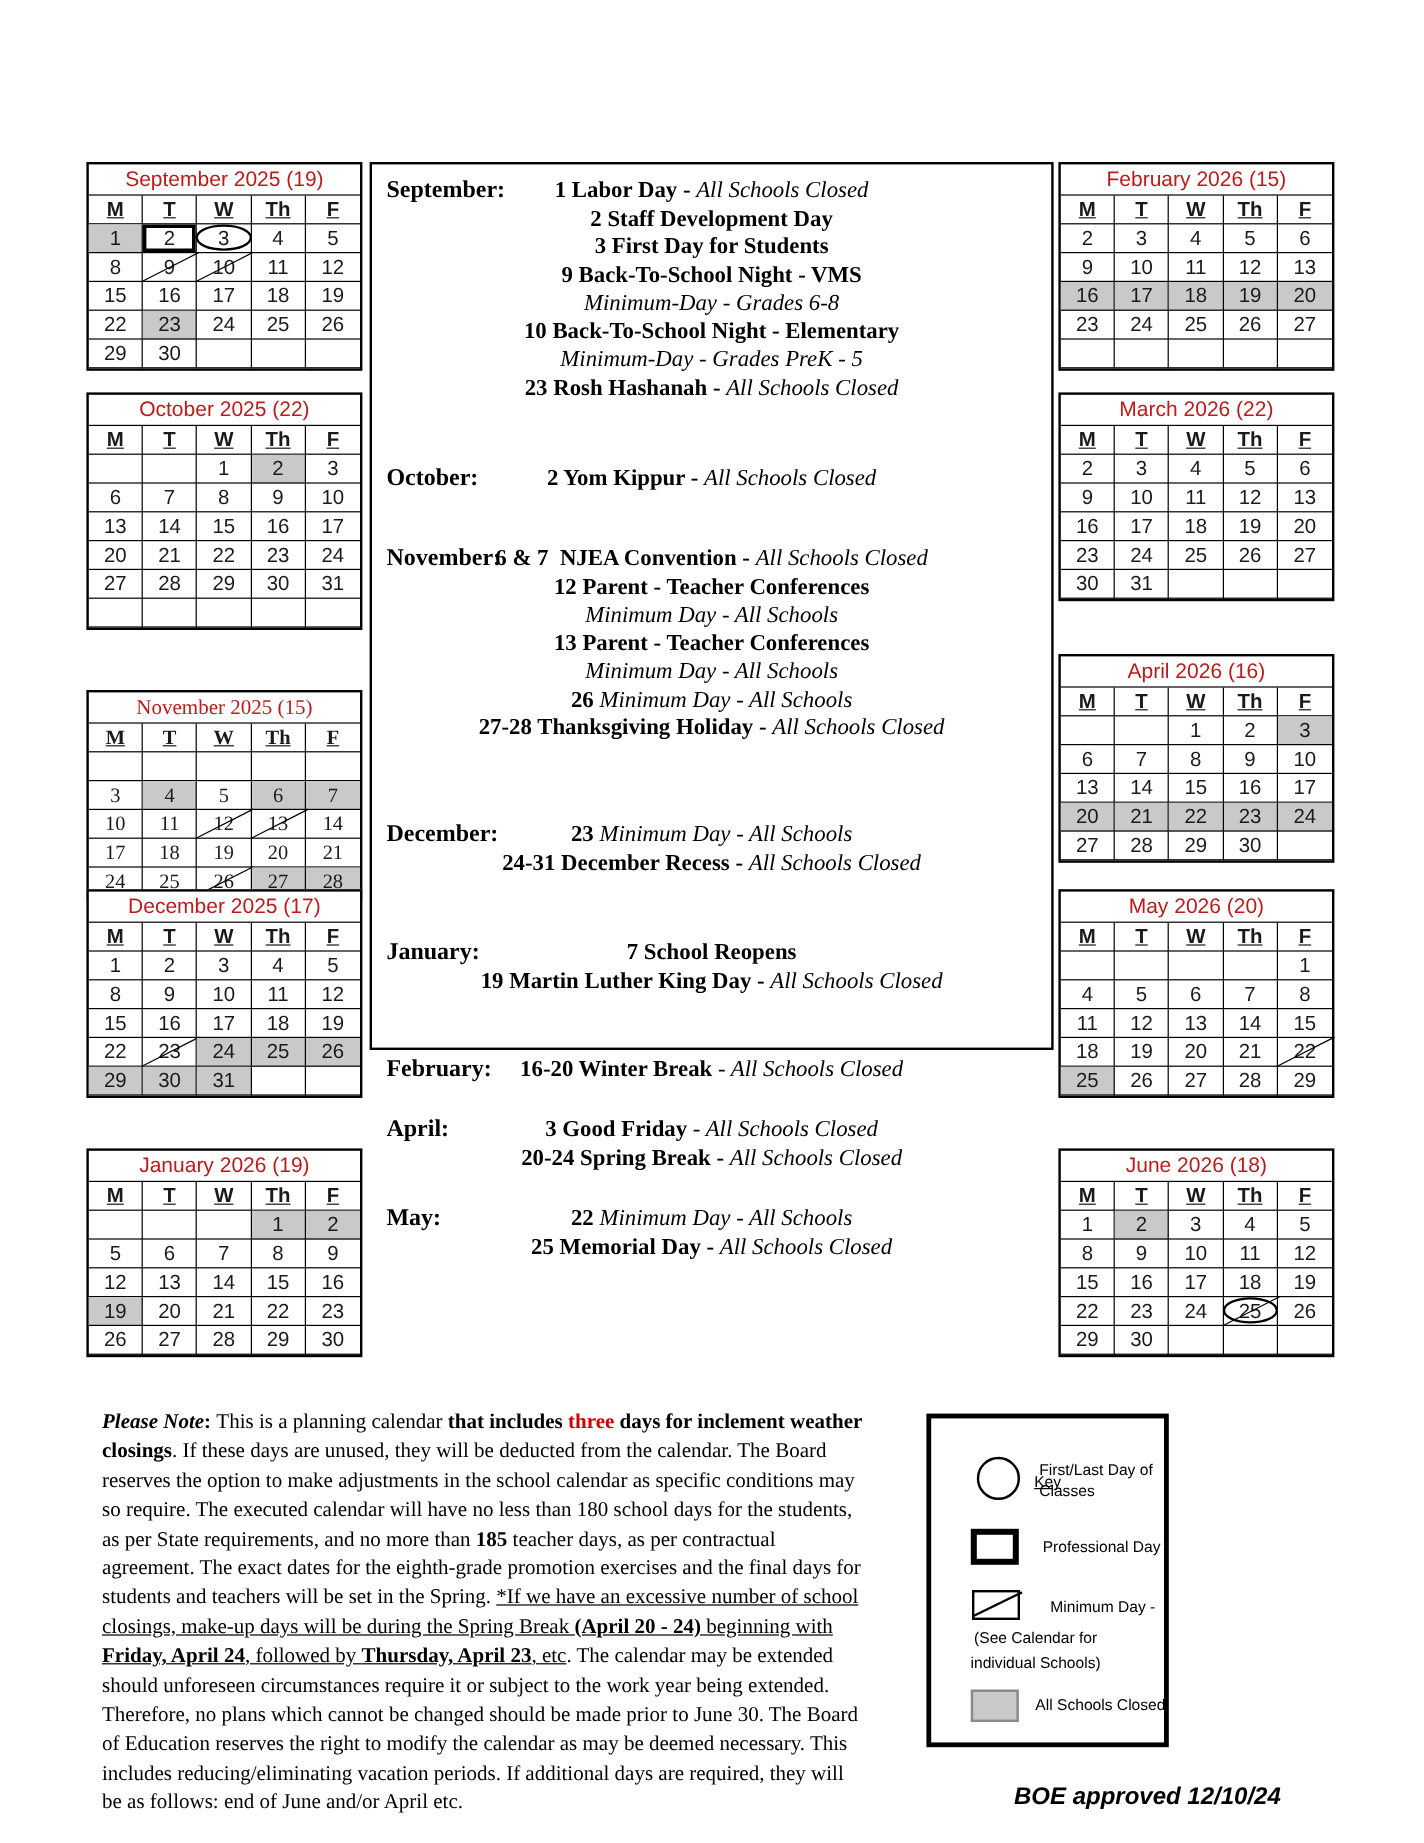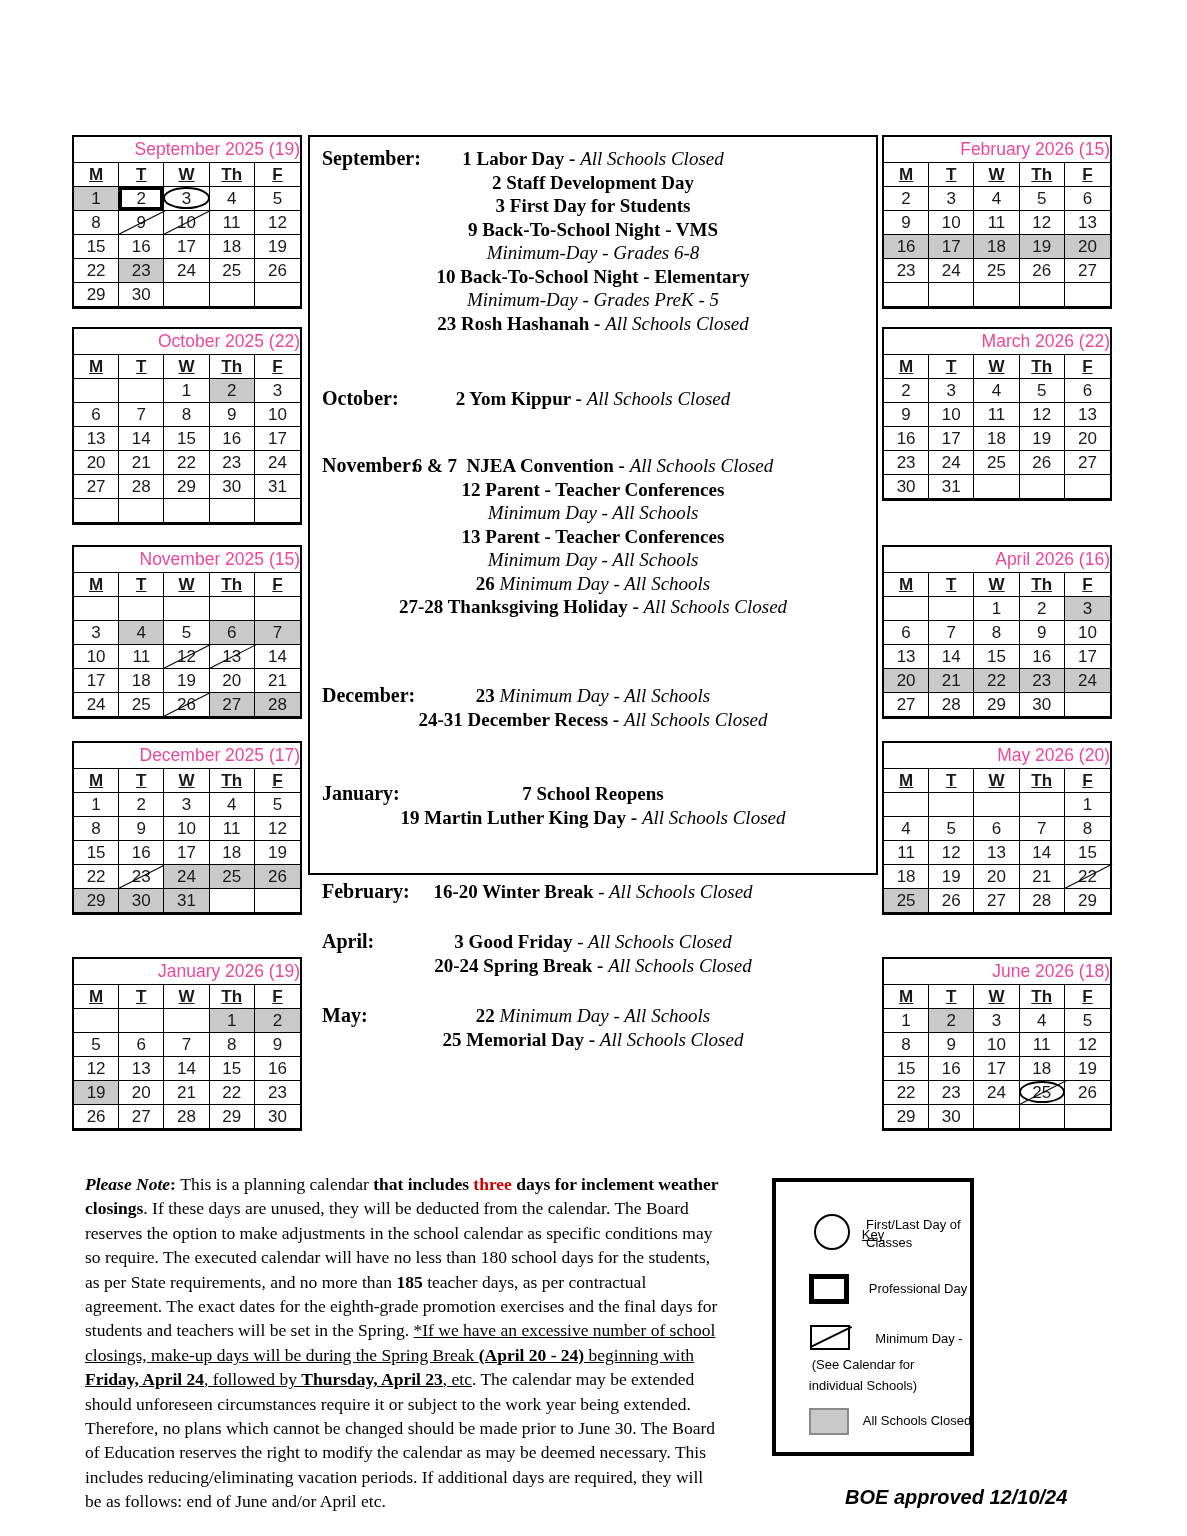--- a/index.html
+++ b/index.html
@@ -6,22 +6,22 @@
   .page{position:relative;width:1187px;height:1536px;background:#ffffff;color:#000;
         font-family:"Liberation Serif",serif;overflow:hidden;}
 
   
   .title-block{position:absolute;left:173px;top:28px;width:600px;text-align:center;
                font-weight:bold;font-style:italic;font-size:25px;line-height:34px;}
 
   
   .cal{position:absolute;width:230px;border:2px solid #000;background:#fff;
        font-family:"Liberation Sans",sans-serif;box-sizing:border-box;}
-  .cal-title{height:25px;line-height:25px;text-align:right;font-size:17.5px;
-             border-bottom:1px solid #000;color:#ec4899;}
+  .cal-title{height:25px;line-height:25px;text-align:center;font-size:17.5px;
+             border-bottom:1px solid #000;color:#b91c1c;}
   .cal-grid{display:grid;grid-template-columns:repeat(5,1fr);}
   .cc{position:relative;height:24px;line-height:24px;text-align:center;font-size:17px;
       border-right:1px solid #000;border-bottom:1px solid #000;color:#1a1a1a;box-sizing:border-box;}
   .cc.lastcol{border-right:none;}
   .cc.wd{font-weight:bold;}
   .cc.wd span{text-decoration:underline;}
   .cc.s{background:var(--shaded,#c9c9c9);}
   .cc.p{box-shadow:inset 0 0 0 3px #000;}
   .mark-circle{position:absolute;left:-1px;top:0;right:-1px;bottom:1px;
                border:2px solid #000;border-radius:50%;pointer-events:none;}
@@ -210,21 +210,21 @@
         <div class="cc"><span>29</span></div>
         <div class="cc"><span>30</span></div>
         <div class="cc lastcol"><span>31</span></div>
         <div class="cc"><span></span></div>
         <div class="cc"><span></span></div>
         <div class="cc"><span></span></div>
         <div class="cc"><span></span></div>
         <div class="cc lastcol"><span></span></div>
       </div>
     </div>
-    <div class="cal" style="left: 72px; top: 545px;">
+    <div class="cal" style="left: 72px; top: 575px; font-family: Liberation Serif, serif;">
       <div class="cal-title">November 2025 (15)</div>
       <div class="cal-grid">
         <div class="cc wd"><span>M</span></div>
         <div class="cc wd"><span>T</span></div>
         <div class="cc wd"><span>W</span></div>
         <div class="cc wd"><span>Th</span></div>
         <div class="cc wd lastcol"><span>F</span></div>
         <div class="cc"><span></span></div>
         <div class="cc"><span></span></div>
         <div class="cc"><span></span></div>

